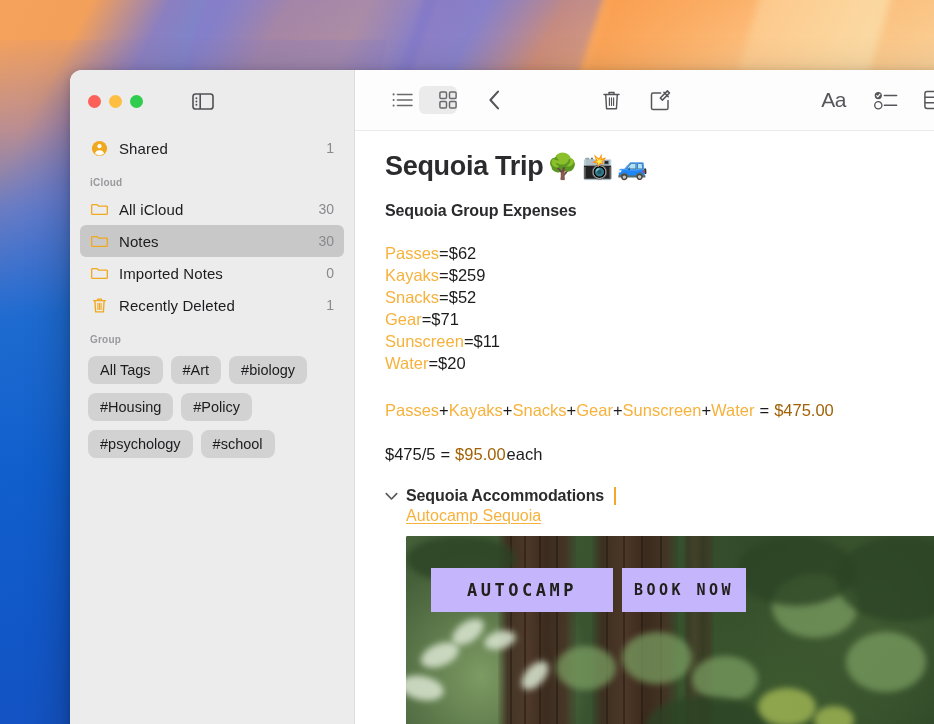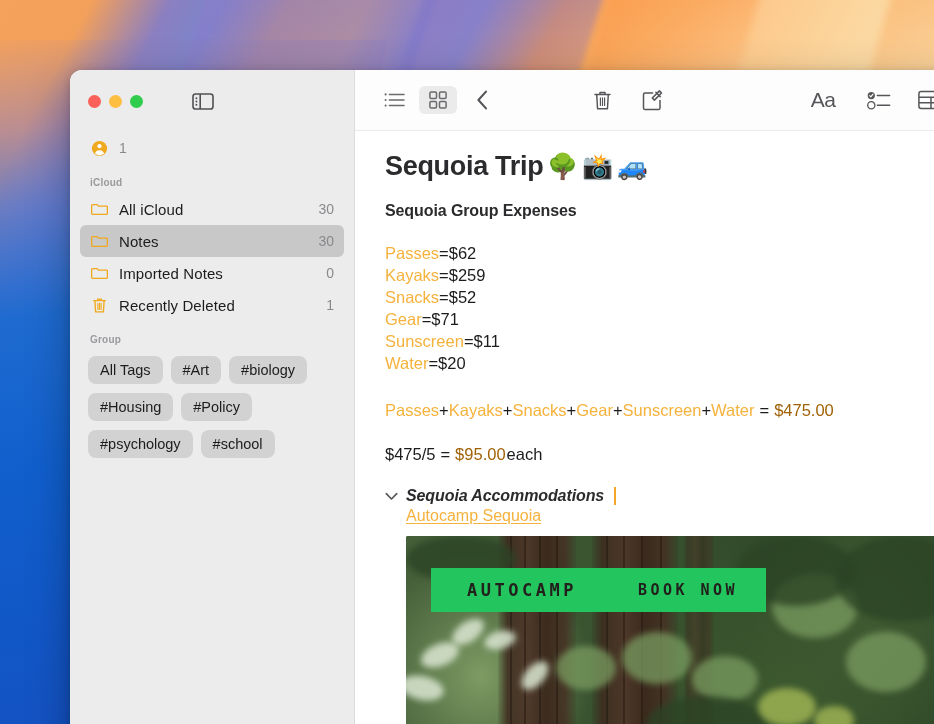--- a/index.html
+++ b/index.html
@@ -125,21 +125,21 @@
 
   
   #content { flex:1; background:#ffffff; display:flex; flex-direction:column; min-width:0; }
 
   .toolbar {
     height:61px; display:flex; align-items:center; padding:0 20px;
     border-bottom:1px solid #eceaea; background:#fdfdfd;
   }
   .tb-btn {
     width:38px; height:28px; border-radius:6px; display:flex;
-    align-items:center; justify-content:center; cursor:pointer;
+    align-items:center; justify-content:flex-end; cursor:pointer;
   }
   .tb-btn.active { background:#ebebeb; }
   .tb-gap-sm { width:6px; }
   .tb-spacer { flex:1; }
 
   .note-body {
     flex:1; overflow:hidden; padding:20px 30px 0 30px; position:relative;
   }
   .note-title {
     font-size:27px; font-weight:bold; color:#2b2b2d; letter-spacing:-0.3px;
@@ -161,21 +161,21 @@
 
   .calc-block { margin-bottom:4px; }
   .sum-line { margin-top:25px; font-size:16.5px; }
   .each-line { margin-top:22px; font-size:16.5px; }
 
   .accom-row {
     margin-top:22px; display:flex; align-items:center; gap:7px;
   }
   .chevron { width:14px; flex:0 0 14px; display:flex; align-items:center; }
   .accom-title {
-    font-size:16px; font-weight:bold; color:#2b2b2d; letter-spacing:-0.1px;font-style:italic;
+    font-size:16px; font-weight:bold; color:#2b2b2d; letter-spacing:-0.1px;
   }
   .caret {
     display:inline-block; width:2px; height:18px; background:#f6a72a;
     margin-left:3px; vertical-align:-3px;
   }
   .link-row { margin-top:2px; padding-left:21px; }
   .note-link {
     font-size:16px; color:#f6b23c; text-decoration:underline;
     text-underline-offset:2px; cursor:pointer;
   }
@@ -211,28 +211,28 @@
   }
   .blob {
     position:absolute; border-radius:50%; filter:blur(3px);
   }
   .leaf-light { background:rgba(214,226,205,0.88); }
   .leaf-mid   { background:rgba(122,156,96,0.75); }
   .leaf-dark  { background:rgba(44,68,36,0.8); }
   .leaf-yellow{ background:rgba(176,196,90,0.7); }
 
   .banner {
-    position:absolute; background:#22c55e; display:flex;
+    position:absolute; background:#c4b5fd; display:flex;
     align-items:center; justify-content:center;
     font-family:"DejaVu Sans Mono", monospace;
     font-weight:bold; color:#22201c; letter-spacing:3.5px;
     font-size:17px;
   }
   .banner.autocamp { left:25px; top:32px; width:182px; height:44px; }
-  .banner.booknow  { left:204px; top:32px; width:156px; height:44px; font-size:15px; }
+  .banner.booknow  { left:216px; top:32px; width:124px; height:44px; font-size:15px; }
 </style>
 </head>
 <body>
 
 <div id="desktop">
   <div id="wallStreak1"></div>
   <div id="wallStreak2"></div>
   <div id="wallStreak3"></div>
   <div id="wallStreak4"></div>
   <div id="wallBlueL"></div>
@@ -260,20 +260,21 @@
 
       <div class="sb-list">
         <div class="sb-row">
           <span class="sb-icon">
             <svg width="17" height="17" viewBox="0 0 17 17">
               <circle cx="8.5" cy="8.5" r="7.6" fill="#f0a81e"></circle>
               <circle cx="8.5" cy="6.2" r="2.1" fill="#fff"></circle>
               <path d="M3.9 13.6a4.8 4.8 0 0 1 9.2 0 7.5 7.5 0 0 1-9.2 0z" fill="#fff"></path>
             </svg>
           </span>
+          <span class="sb-label">Shared</span>
           <span class="sb-count">1</span>
         </div>
       </div>
 
       <div class="sb-section">iCloud</div>
 
       <div class="sb-list">
 
         <div class="sb-row">
           <span class="sb-icon">

